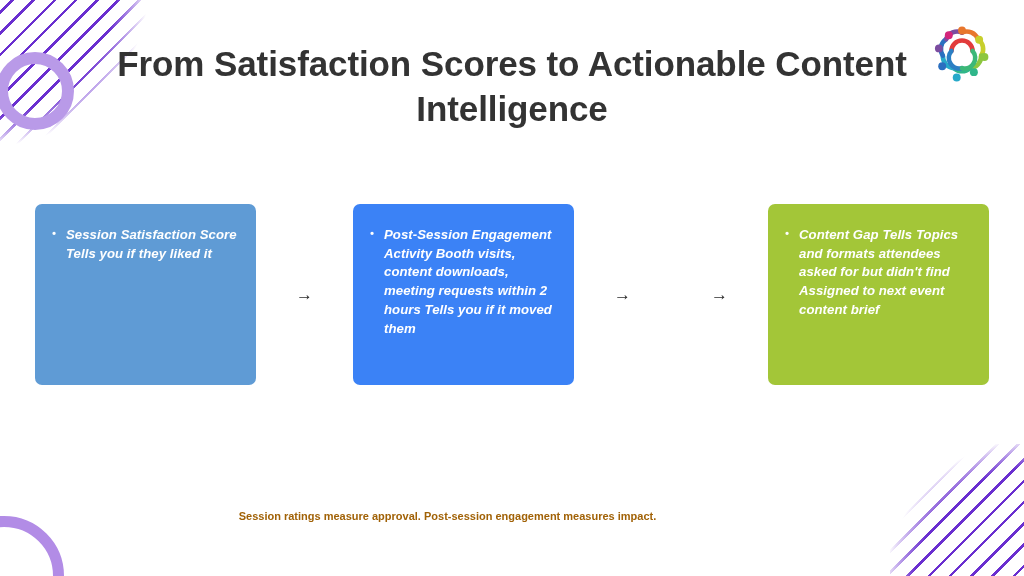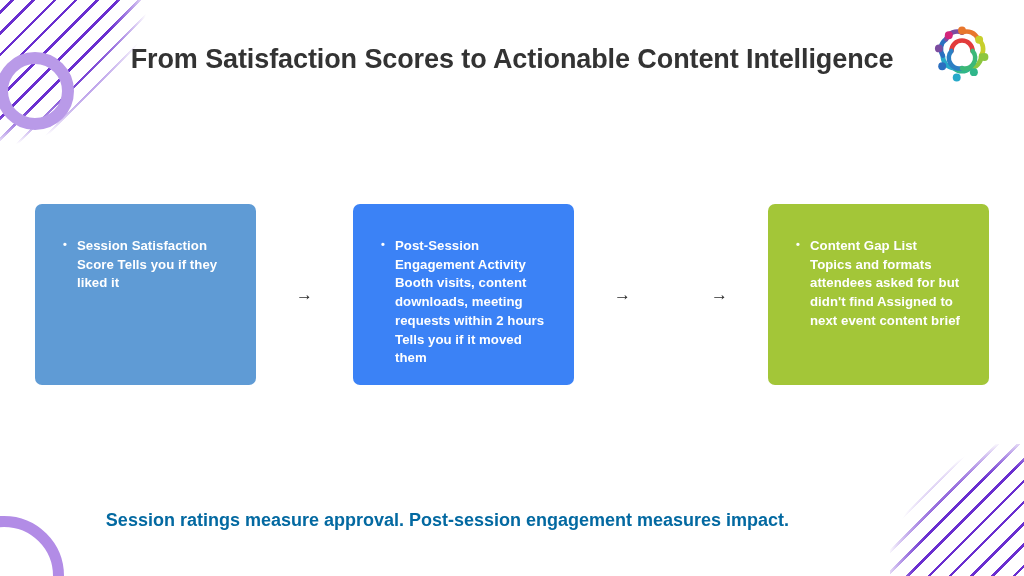--- a/index.html
+++ b/index.html
@@ -60,21 +60,21 @@
     right: 29px; top: 22px;
     width: 66px; height: 66px;
   }
 
   
   #title {
     position: absolute;
     left: 112px; top: 42px;
     width: 800px;
     text-align: center;
-    font-size: 27px;
+    font-size: 35px;
     font-weight: bold;
     color: #333333;
     line-height: 1.28;
     letter-spacing: -0.1px;
   }
 
   
   #process-row {
     position: absolute;
     left: 35px; top: 204px;
@@ -83,23 +83,24 @@
     align-items: stretch;
   }
   .step-box {
     width: 221px;
     flex: 0 0 221px;
     border-radius: 7px;
     box-sizing: border-box;
     padding: 18px 12px 10px 10px;
   }
   .step-list {
-    margin: 15px;
+    margin: 4px;
     padding: 0 0 0 17px;
     list-style: none;
+    font-style: italic;
   }
   .step-list li {
     position: relative;
     color: #ffffff;
     font-size: 13.2px;
     font-weight: bold;
     line-height: 1.42;
     letter-spacing: 0.05px;
   }
   .step-list li::before {
@@ -119,23 +120,23 @@
     font-size: 17px;
     line-height: 1;
   }
 
   
   #footer-note {
     position: absolute;
     left: 0; top: 510px;
     width: 895px;
     text-align: center;
-    font-size: 18px;
+    font-size: 11px;
     font-weight: bold;
-    color: #0369a1;
+    color: #a16207;
   }
 </style>
 </head>
 <body>
 
 <div id="slide">
 
   <div class="deco" id="deco-stripes-tl"></div>
   <div class="deco" id="deco-ring-tl"></div>
   <div class="deco" id="deco-ring-bl"></div>
@@ -186,21 +187,21 @@
       </ul>
     </div>
 
     <div class="connector">→</div>
 
 
     <div class="connector">→</div>
 
     <div class="step-box" style="background:#a3c638">
       <ul class="step-list">
-        <li>Content Gap List Topics and formats attendees asked for but didn't find Assigned to next event content brief</li>
+        <li>Content Gap Tells Topics and formats attendees asked for but didn't find Assigned to next event content brief</li>
       </ul>
     </div>
 
   </div>
 
   <div id="footer-note">Session ratings measure approval. Post-session engagement measures impact.</div>
 
 </div>
 
 </body></html>

